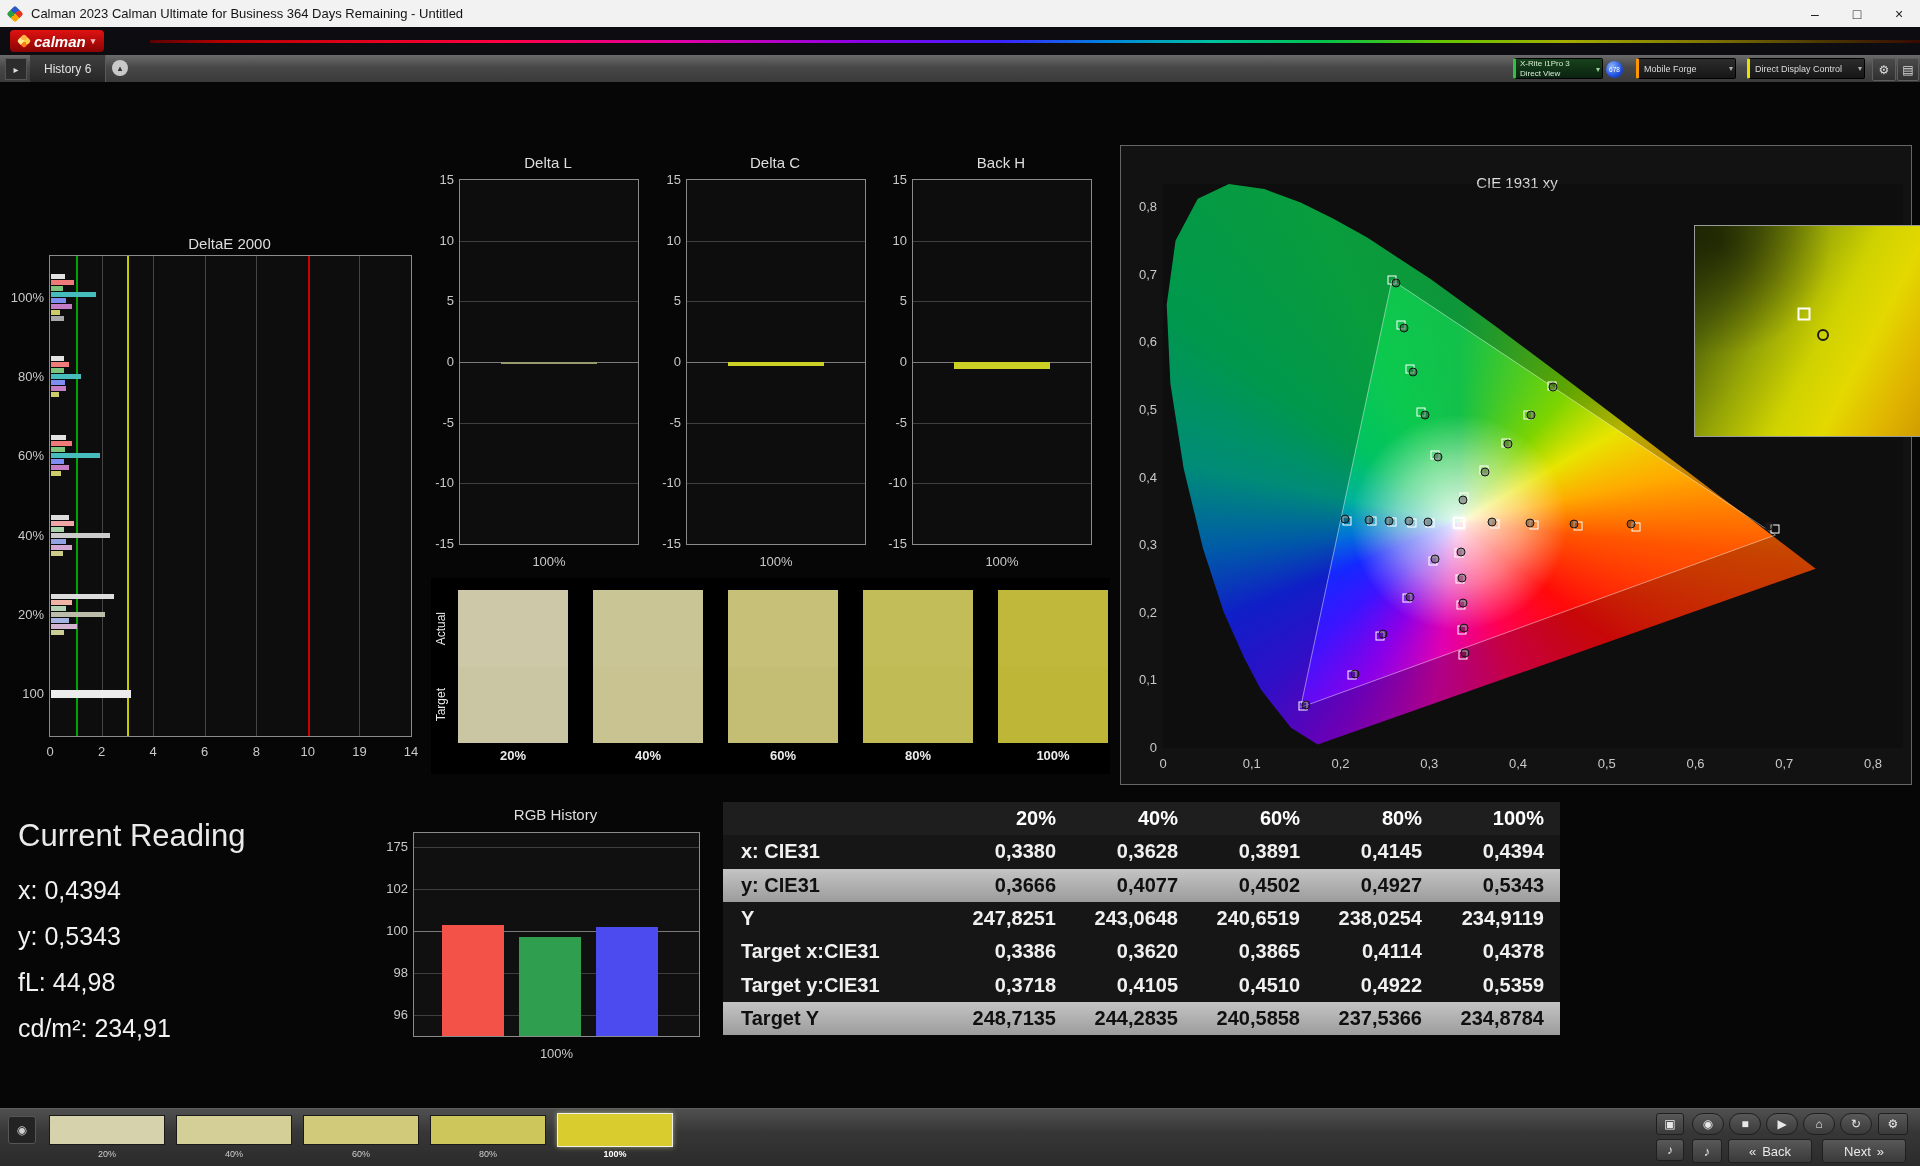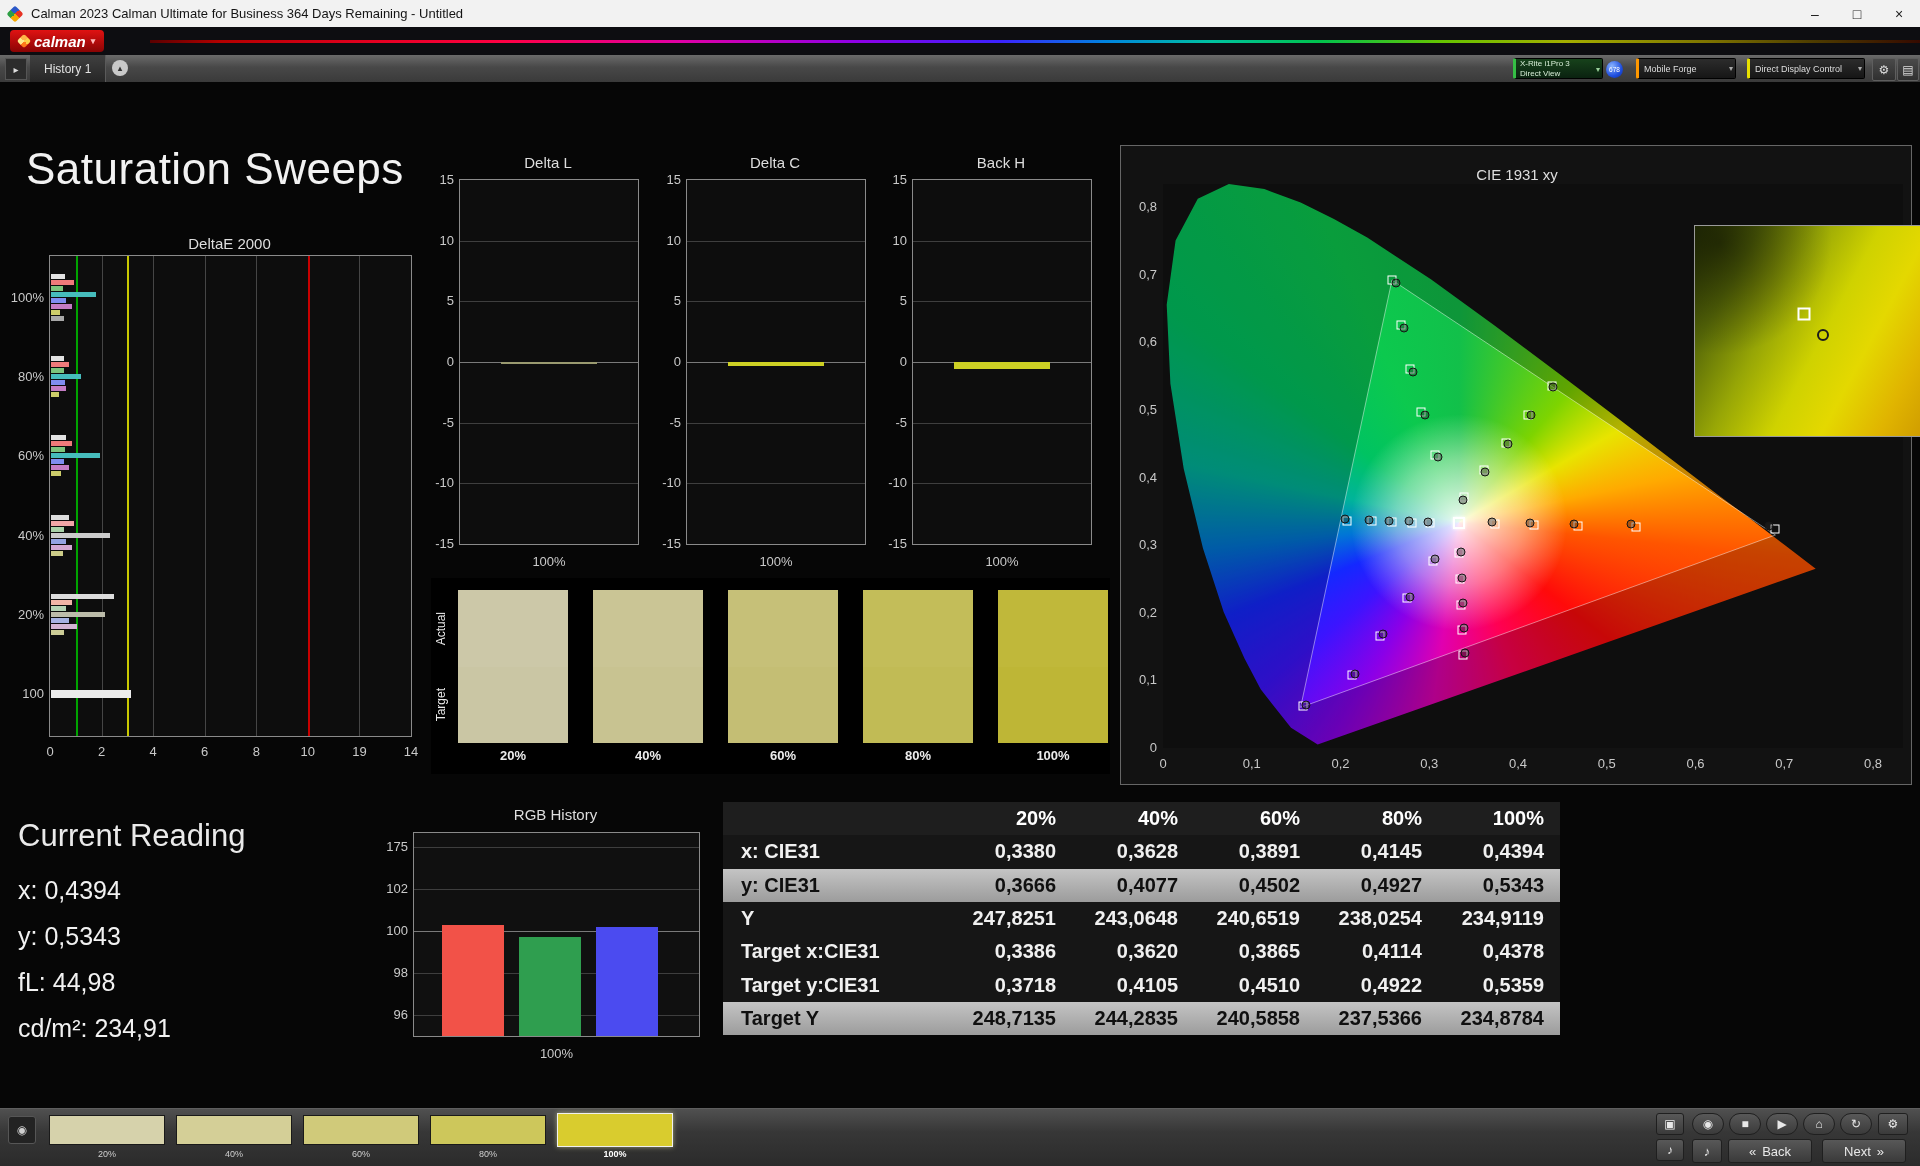--- a/index.html
+++ b/index.html
@@ -60,21 +60,21 @@
 
   
   #swatch-strip{position:absolute;left:431px;top:496px;width:679px;height:196px;background:#000;}
   .vert-label{position:absolute;left:3px;writing-mode:vertical-rl;transform:rotate(180deg);color:#e8e8e8;font-size:12px;}
   .swatch{position:absolute;top:12px;width:110px;height:153px;display:flex;flex-direction:column;}
   .swatch .half{flex:1;}
   .swlabel{position:absolute;top:170px;width:110px;text-align:center;font-size:13px;font-weight:bold;color:#ececec;}
 
   
   #cie-panel{position:absolute;left:1120px;top:63px;width:792px;height:640px;background:#121212;border:1px solid #666;box-sizing:border-box;}
-  #cie-title{left:0;top:20px;width:792px;}
+  #cie-title{left:0;top:28px;width:792px;}
   #cie-plot{position:absolute;left:42px;top:38px;width:740px;height:564px;overflow:visible;}
   #horseshoe{position:absolute;left:0;top:0;width:740px;height:564px;
     background:
       radial-gradient(circle 150px at 40% 60%,rgba(255,255,255,.92),rgba(255,255,238,.45) 42%,rgba(255,255,255,0) 72%),
       conic-gradient(from 0deg at 40% 60%,#12c04a 0deg,#7ed400 40deg,#e8e400 60deg,#ffaa00 78deg,#ff5500 96deg,#ff0a0a 128deg,#ff0055 160deg,#e000b0 188deg,#8a00e8 210deg,#3c14ff 230deg,#1428ff 248deg,#0076d6 264deg,#00b49a 282deg,#00c362 306deg,#0cc94e 336deg,#12c04a 360deg);
     clip-path:polygon(20.9% 99.4%,17.3% 96.4%,13.2% 89.6%,11% 84.1%,8.2% 75.9%,5.4% 64.6%,2.8% 50.5%,1% 35.4%,0.5% 21.4%,1.7% 10%,4.7% 2.6%,8.9% 0%,13.7% 0.9%,18.6% 3.3%,23.1% 6.2%,27.6% 9.5%,36.2% 16.9%,44.8% 25.1%,53.3% 33.4%,61.5% 41.6%,69% 49.1%,75.2% 55.3%,79.9% 59.9%,84.1% 64.1%,88.2% 68.2%);}
   #cie-svg{position:absolute;left:0;top:0;}
   .cie-sq{position:absolute;width:9px;height:9px;border:1.5px solid #fff;transform:translate(-50%,-50%);box-sizing:border-box;}
   .cie-sq.hl{width:12px;height:12px;border-width:2px;box-shadow:0 0 3px #fff;}
   .cie-ci{position:absolute;width:9px;height:9px;border:1.5px solid #161616;border-radius:50%;background:rgba(40,40,40,.4);transform:translate(-50%,-50%);box-sizing:border-box;}
@@ -133,21 +133,21 @@
     <div class="rainbow"></div>
     <div class="calman-logo">
       <span class="mini-diamond"></span>
       <span>calman</span>
       <span class="logo-caret">▾</span>
     </div>
   </div>
 
   <div class="toolbar">
     <div class="tb-arrow">▸</div>
-    <div class="history-tab">History 1</div>
+    <div class="history-tab">History 6</div>
     <div class="tab-up">▴</div>
 
     <div class="tb-btn meter-btn">
       <div>X-Rite i1Pro 3</div>
       <div>Direct View</div>
       <span class="meter-caret">▾</span>
     </div>
     <div class="badge">678</div>
     <div class="tb-btn source-btn">
       <span>Mobile Forge</span>
@@ -155,21 +155,20 @@
     </div>
     <div class="tb-btn display-btn">
       <span>Direct Display Control</span>
       <span class="tb-caret">▾</span>
     </div>
     <div class="sq-btn" style="left:1872px;width:22px;">⚙</div>
     <div class="sq-btn" style="left:1897px;width:20px;">▤</div>
   </div>
 
   <div class="main">
-    <div id="page-title">Saturation Sweeps</div>
 
     <div class="chart-title" id="deltae-title">DeltaE 2000</div>
     <div class="plotbox" id="deltae-plot">
         <div class="axlabel" style="left: 0px; bottom: -24px; transform: translateX(-50%);">0</div>
         <div class="vline" style="left: 51.5714px;"></div>
         <div class="axlabel" style="left: 51.5714px; bottom: -24px; transform: translateX(-50%);">2</div>
         <div class="vline" style="left: 103.143px;"></div>
         <div class="axlabel" style="left: 103.143px; bottom: -24px; transform: translateX(-50%);">4</div>
         <div class="vline" style="left: 154.714px;"></div>
         <div class="axlabel" style="left: 154.714px; bottom: -24px; transform: translateX(-50%);">6</div>

